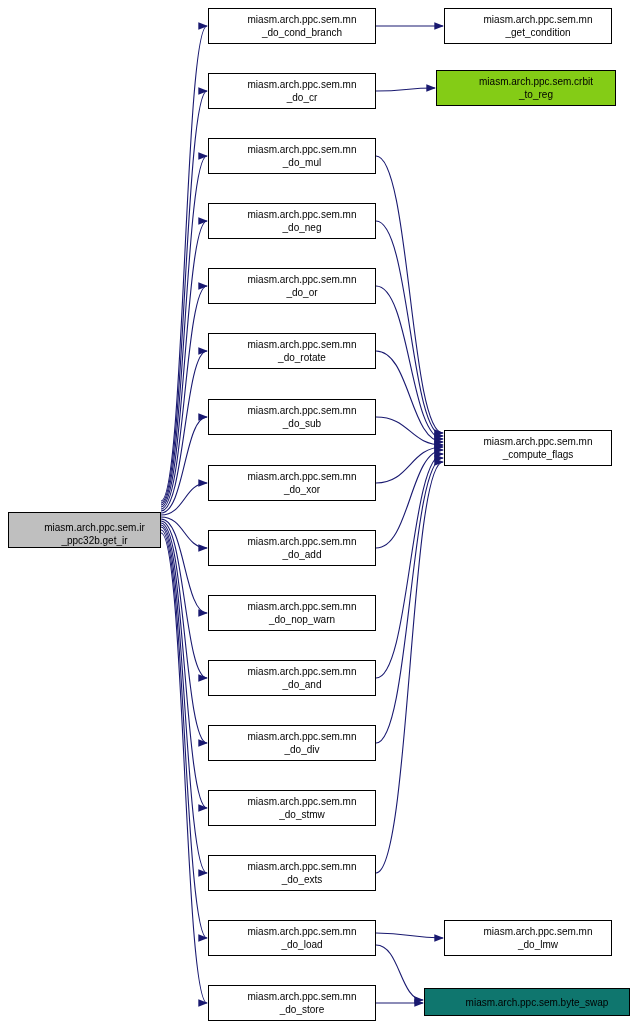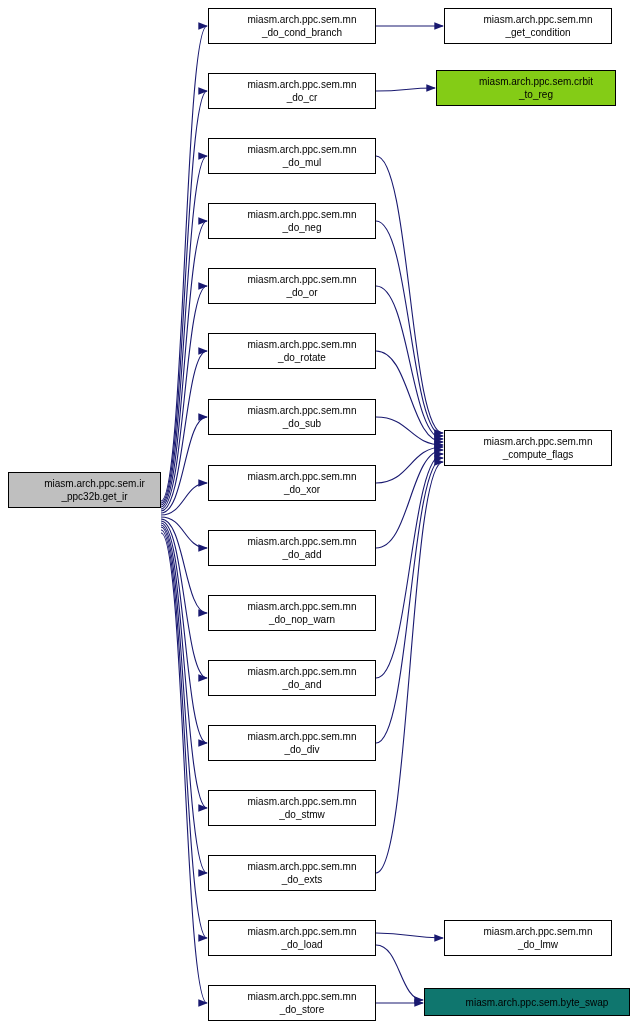--- a/index.html
+++ b/index.html
@@ -73,21 +73,21 @@
       <path d="M 376 483 C 410 483, 410 447, 443 447" class="edge" stroke="#191970" marker-end="url(#arrow)"></path>
       <path d="M 376 548 C 410 548, 410 450, 443 450" class="edge" stroke="#191970" marker-end="url(#arrow)"></path>
       <path d="M 376 678 C 410 678, 410 454, 443 454" class="edge" stroke="#191970" marker-end="url(#arrow)"></path>
       <path d="M 376 743 C 410 743, 410 458, 443 458" class="edge" stroke="#191970" marker-end="url(#arrow)"></path>
       <path d="M 376 873 C 410 873, 410 462, 443 462" class="edge" stroke="#191970" marker-end="url(#arrow)"></path>
       <path d="M 376 933 C 410 933, 410 938, 443 938" class="edge" stroke="#191970" marker-end="url(#arrow)"></path>
       <path d="M 376 945 C 400 945, 400 1000, 423 1000" class="edge" stroke="#191970" marker-end="url(#arrow)"></path>
       <path d="M 376 1003 C 400 1003, 400 1003, 423 1003" class="edge" stroke="#191970" marker-end="url(#arrow)"></path>
     </svg>
   <div id="nodes-layer">
-      <div class="node highlight" style="left: 8px; top: 472px; width: 153px; height: 36px; border-color: rgb(0, 0, 0); background: rgb(191, 191, 191);">
+      <div class="node highlight" style="left: 8px; top: 512px; width: 153px; height: 36px; border-color: rgb(0, 0, 0); background: rgb(191, 191, 191); justify-content: flex-end;">
         <div>miasm.arch.ppc.sem.ir</div>
         <div>_ppc32b.get_ir</div>
       </div>
       <div class="node" style="left: 208px; top: 8px; width: 168px; height: 36px; border-color: rgb(0, 0, 0); background: rgb(255, 255, 255);">
         <div>miasm.arch.ppc.sem.mn</div>
         <div>_do_cond_branch</div>
       </div>
       <div class="node" style="left: 208px; top: 73px; width: 168px; height: 36px; border-color: rgb(0, 0, 0); background: rgb(255, 255, 255);">
         <div>miasm.arch.ppc.sem.mn</div>
         <div>_do_cr</div>

